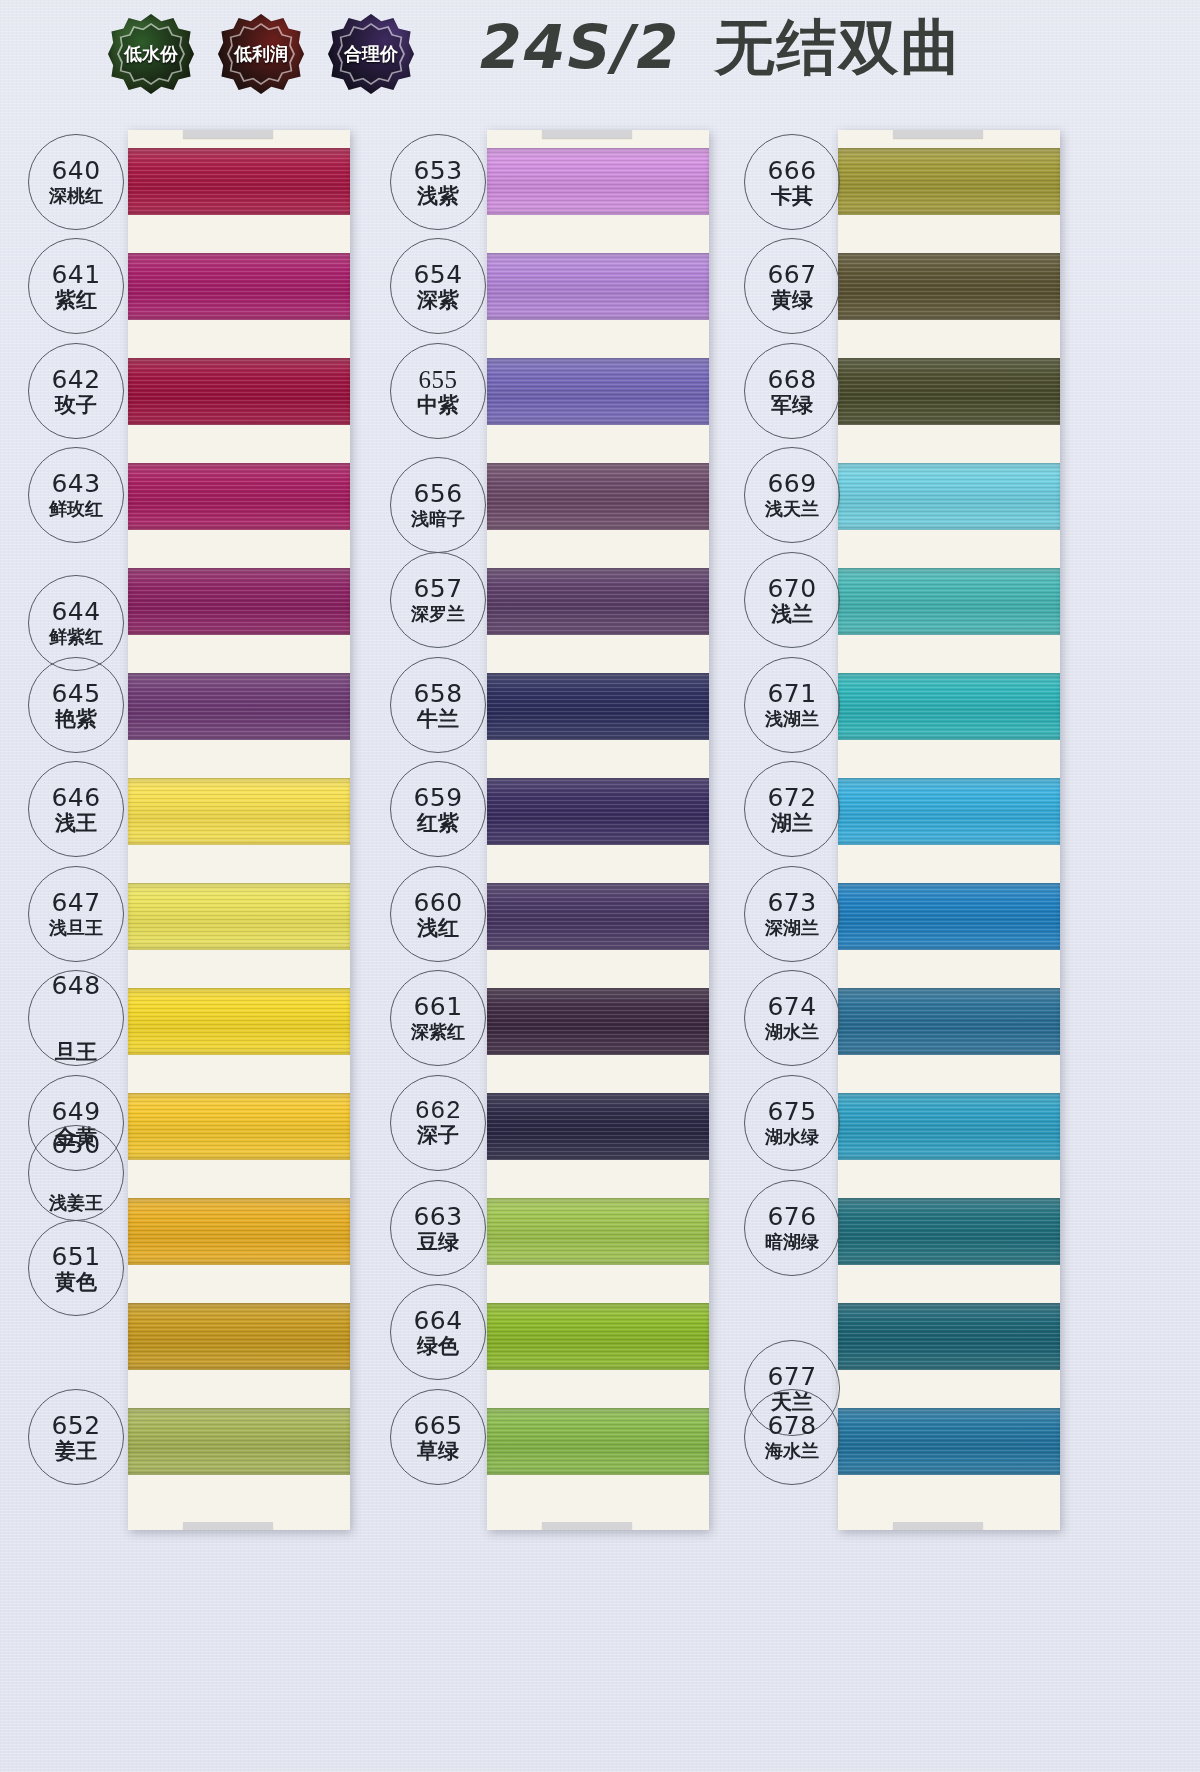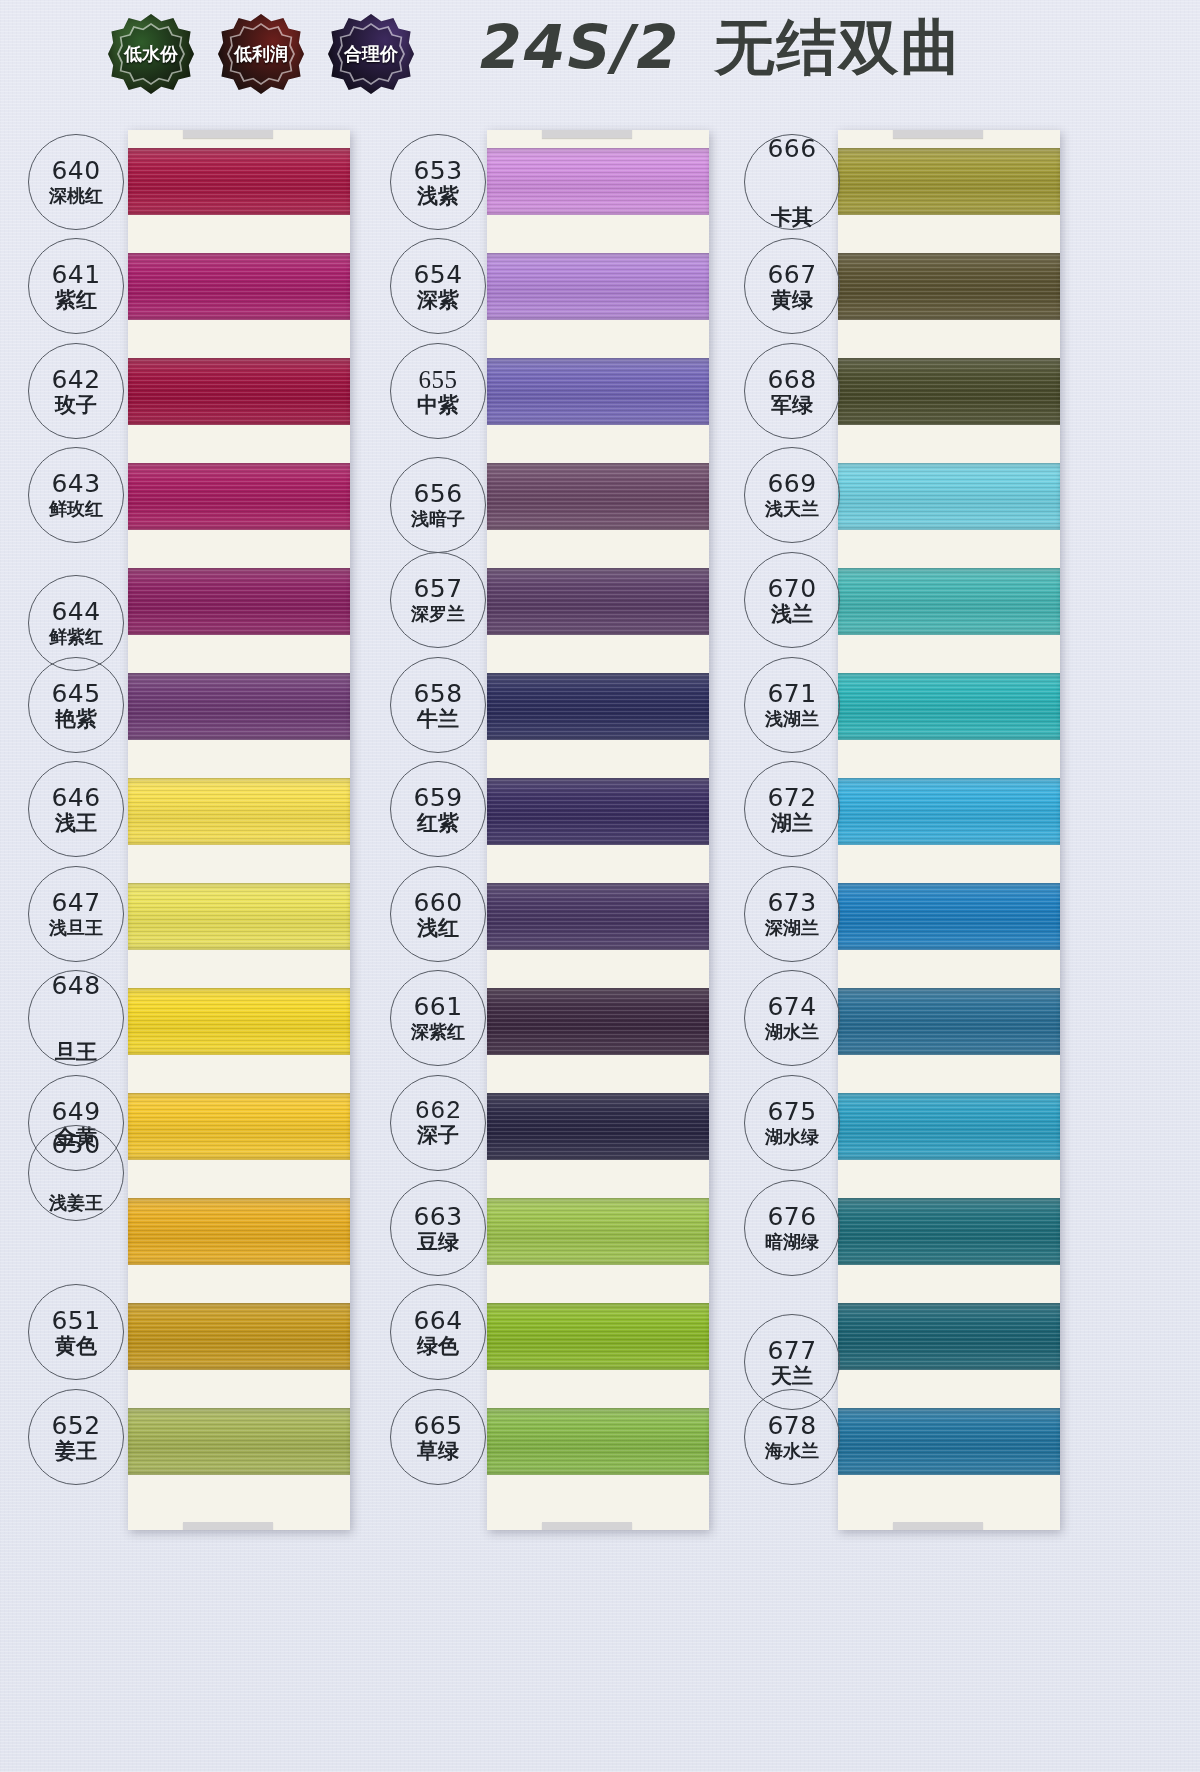--- a/index.html
+++ b/index.html
@@ -373,21 +373,21 @@
       <div class="nm">旦王</div>
     </div>
     <div class="chip" style="top: 945px;">
       <div class="num">649</div>
       <div class="nm">金黄</div>
     </div>
     <div class="chip" style="top: 995px; gap: 33px;">
       <div class="num">650</div>
       <div class="nm sm">浅姜王</div>
     </div>
-    <div class="chip" style="top: 1154px;">
+    <div class="chip" style="top: 1090px;">
       <div class="num">651</div>
       <div class="nm">黄色</div>
     </div>
     <div class="chip" style="top: 1259px;">
       <div class="num">652</div>
       <div class="nm">姜王</div>
     </div>
   </div>
 <div class="labels" id="labels-2">
     <div class="chip" style="top: 4px;">
@@ -437,21 +437,21 @@
     <div class="chip" style="top: 1154px;">
       <div class="num">664</div>
       <div class="nm">绿色</div>
     </div>
     <div class="chip" style="top: 1259px;">
       <div class="num">665</div>
       <div class="nm">草绿</div>
     </div>
   </div>
 <div class="labels" id="labels-3">
-    <div class="chip" style="top: 4px; justify-content: space-between;">
+    <div class="chip" style="top: 4px;">
       <div class="num">666</div>
       <div class="nm">卡其</div>
     </div>
     <div class="chip" style="top: 108px;">
       <div class="num">667</div>
       <div class="nm">黄绿</div>
     </div>
     <div class="chip" style="top: 213px;">
       <div class="num">668</div>
       <div class="nm">军绿</div>
@@ -481,21 +481,21 @@
       <div class="nm sm">湖水兰</div>
     </div>
     <div class="chip" style="top: 945px;">
       <div class="num">675</div>
       <div class="nm sm">湖水绿</div>
     </div>
     <div class="chip" style="top: 1050px;">
       <div class="num">676</div>
       <div class="nm sm">暗湖绿</div>
     </div>
-    <div class="chip" style="top: 1184px; text-align: center;">
+    <div class="chip" style="top: 1210px; text-align: center;">
       <div class="num">677</div>
       <div class="nm">天兰</div>
     </div>
     <div class="chip" style="top: 1259px;">
       <div class="num">678</div>
       <div class="nm sm">海水兰</div>
     </div>
   </div>
 
 </body></html>

